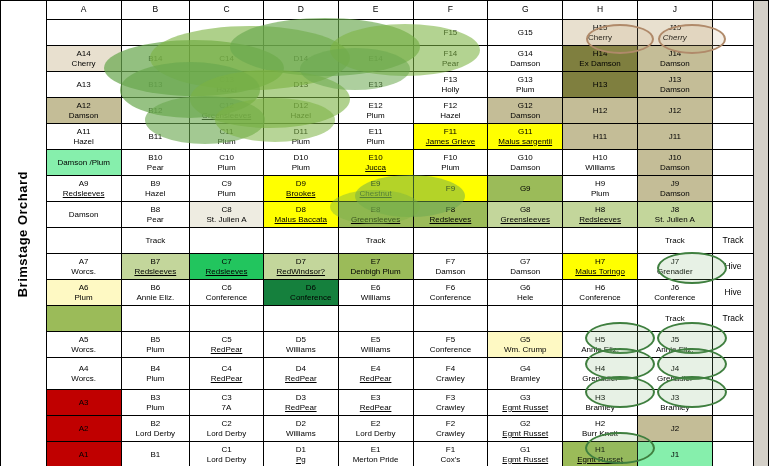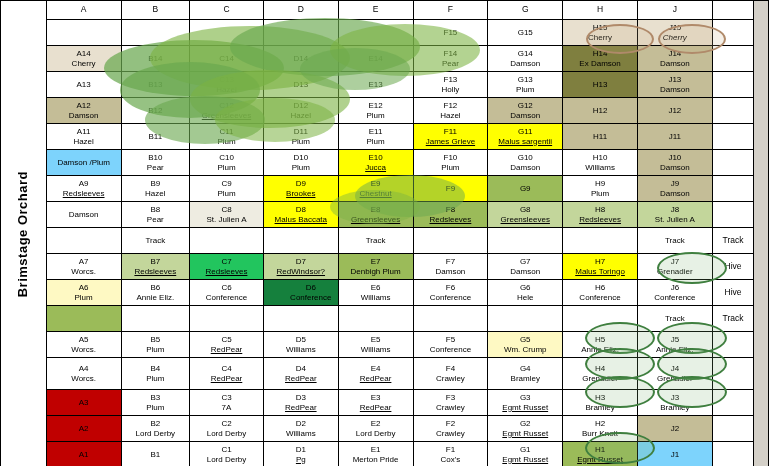--- a/index.html
+++ b/index.html
@@ -214,21 +214,21 @@
           </td>
           <td style="background: rgb(196, 189, 151);">
             <span class="code">H11</span>
           </td>
           <td style="background: rgb(196, 189, 151);">
             <span class="code">J11</span>
           </td>
           <td></td>
         </tr>
         <tr style="height: 26px;">
-          <td style="background: #7dd3fc;">
+          <td style="background: #86efac;">
             <span class="nm">Damson /Plum</span>
           </td>
           <td style="background: rgb(255, 255, 255);">
             <span class="code">B10</span>
             <span class="nm">Pear</span>
           </td>
           <td style="background: rgb(255, 255, 255);">
             <span class="code">C10</span>
             <span class="nm">Plum</span>
           </td>
@@ -620,21 +620,21 @@
             <span class="nm">Cox's</span>
           </td>
           <td style="background: rgb(255, 255, 255);">
             <span class="code">G1</span>
             <span class="nm u">Egmt Russet</span>
           </td>
           <td style="background: rgb(155, 187, 89);">
             <span class="code">H1</span>
             <span class="nm u">Egmt Russet</span>
           </td>
-          <td style="background: #7dd3fc;">
+          <td style="background: #86efac;">
             <span class="code">J1</span>
           </td>
           <td></td>
         </tr>
       </tbody>
   </table>
 
   <div>
     <div class="blob" style="left:104px;top:40px;width:180px;height:56px;background:rgba(106,168,79,.72);"></div>
     <div class="blob" style="left:150px;top:26px;width:200px;height:64px;background:rgba(124,179,66,.62);"></div>

